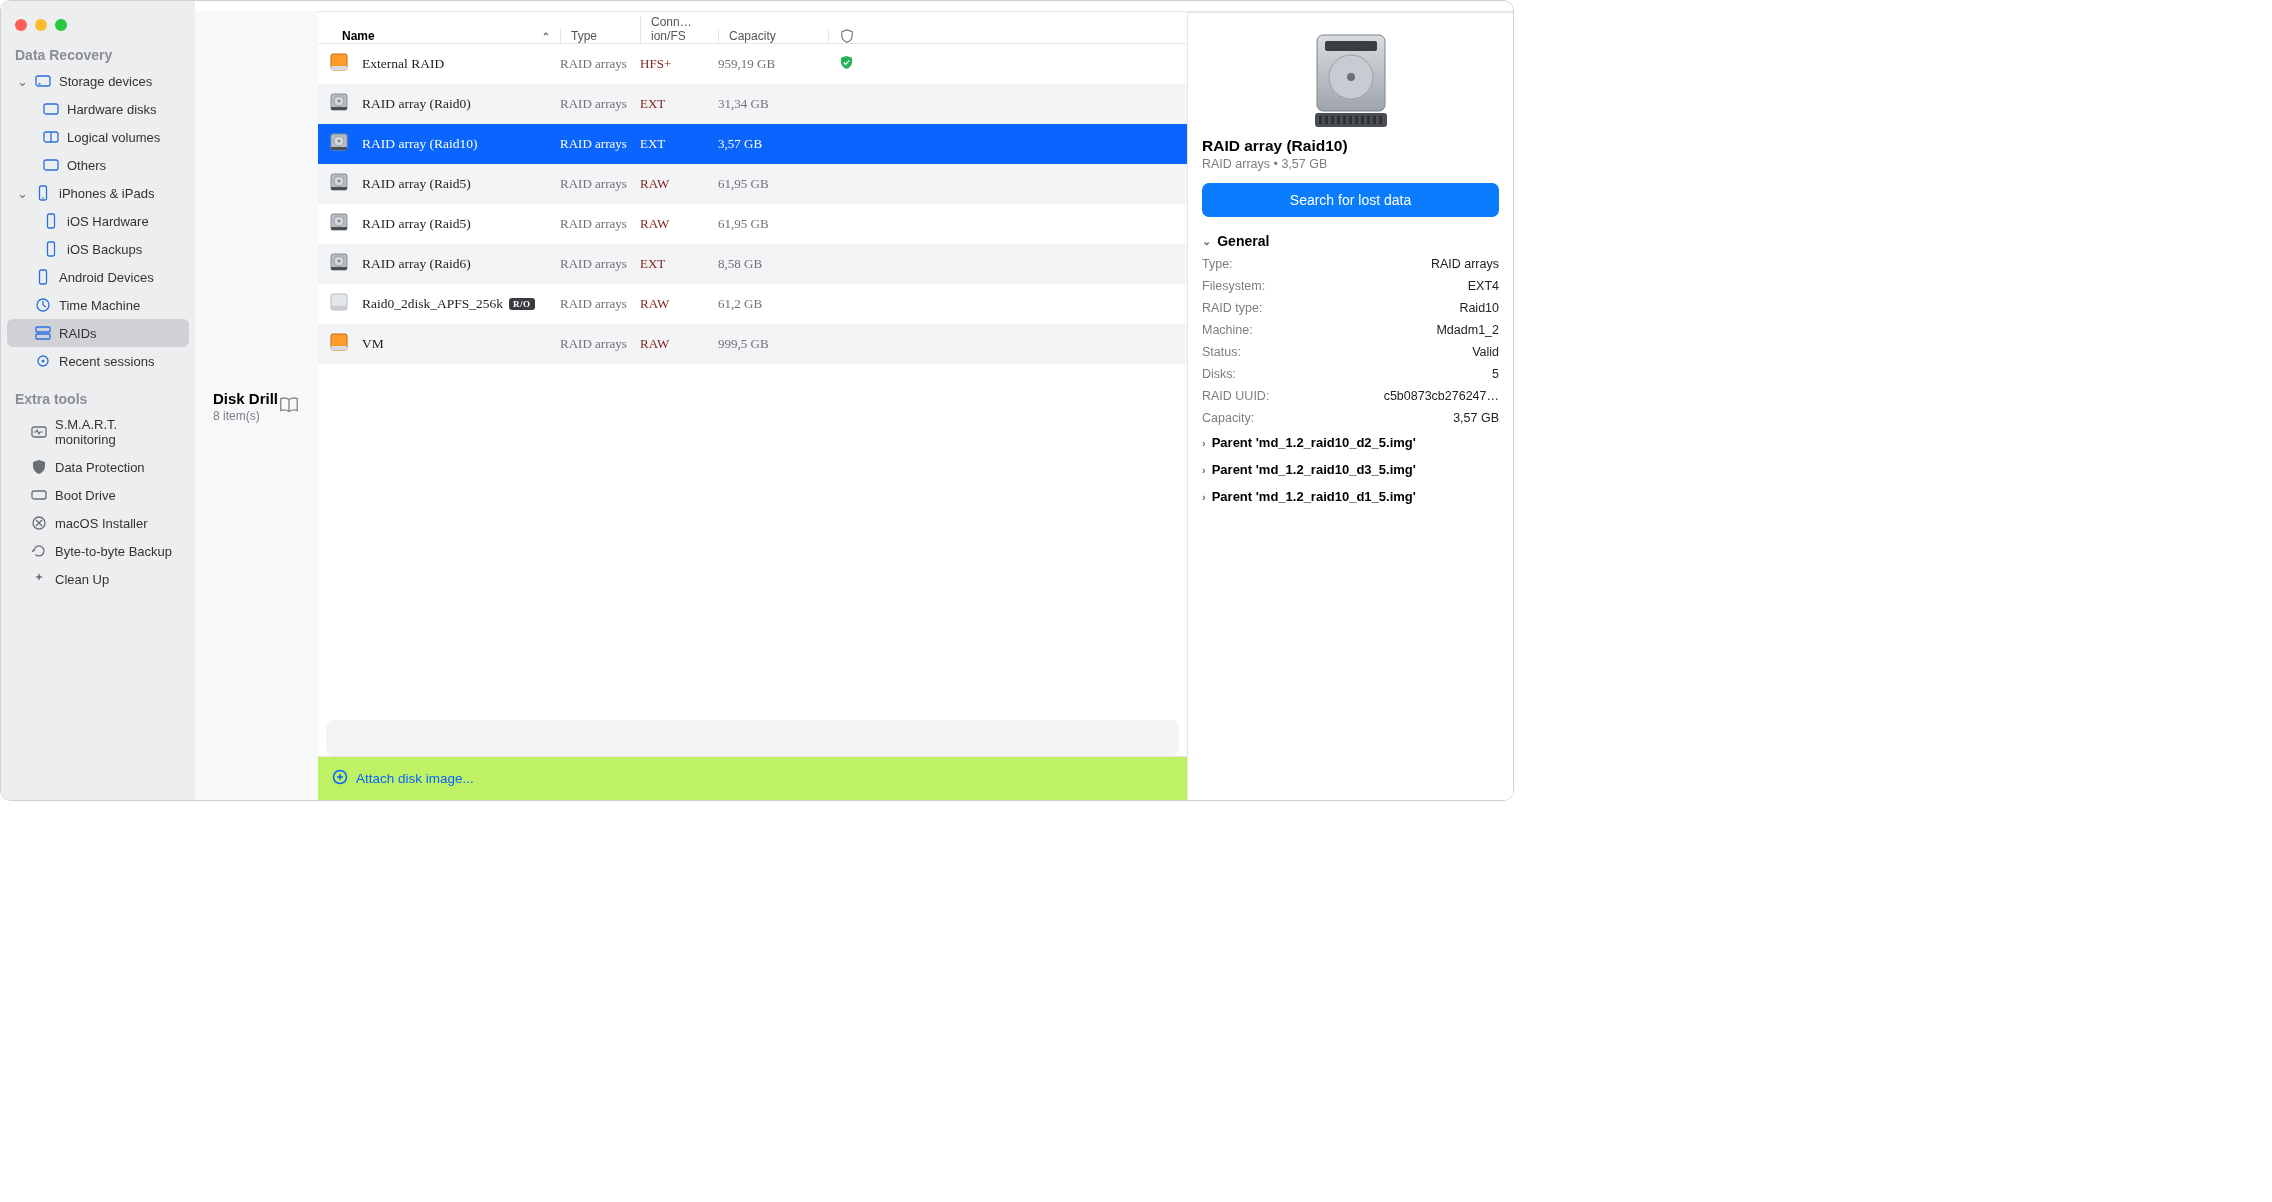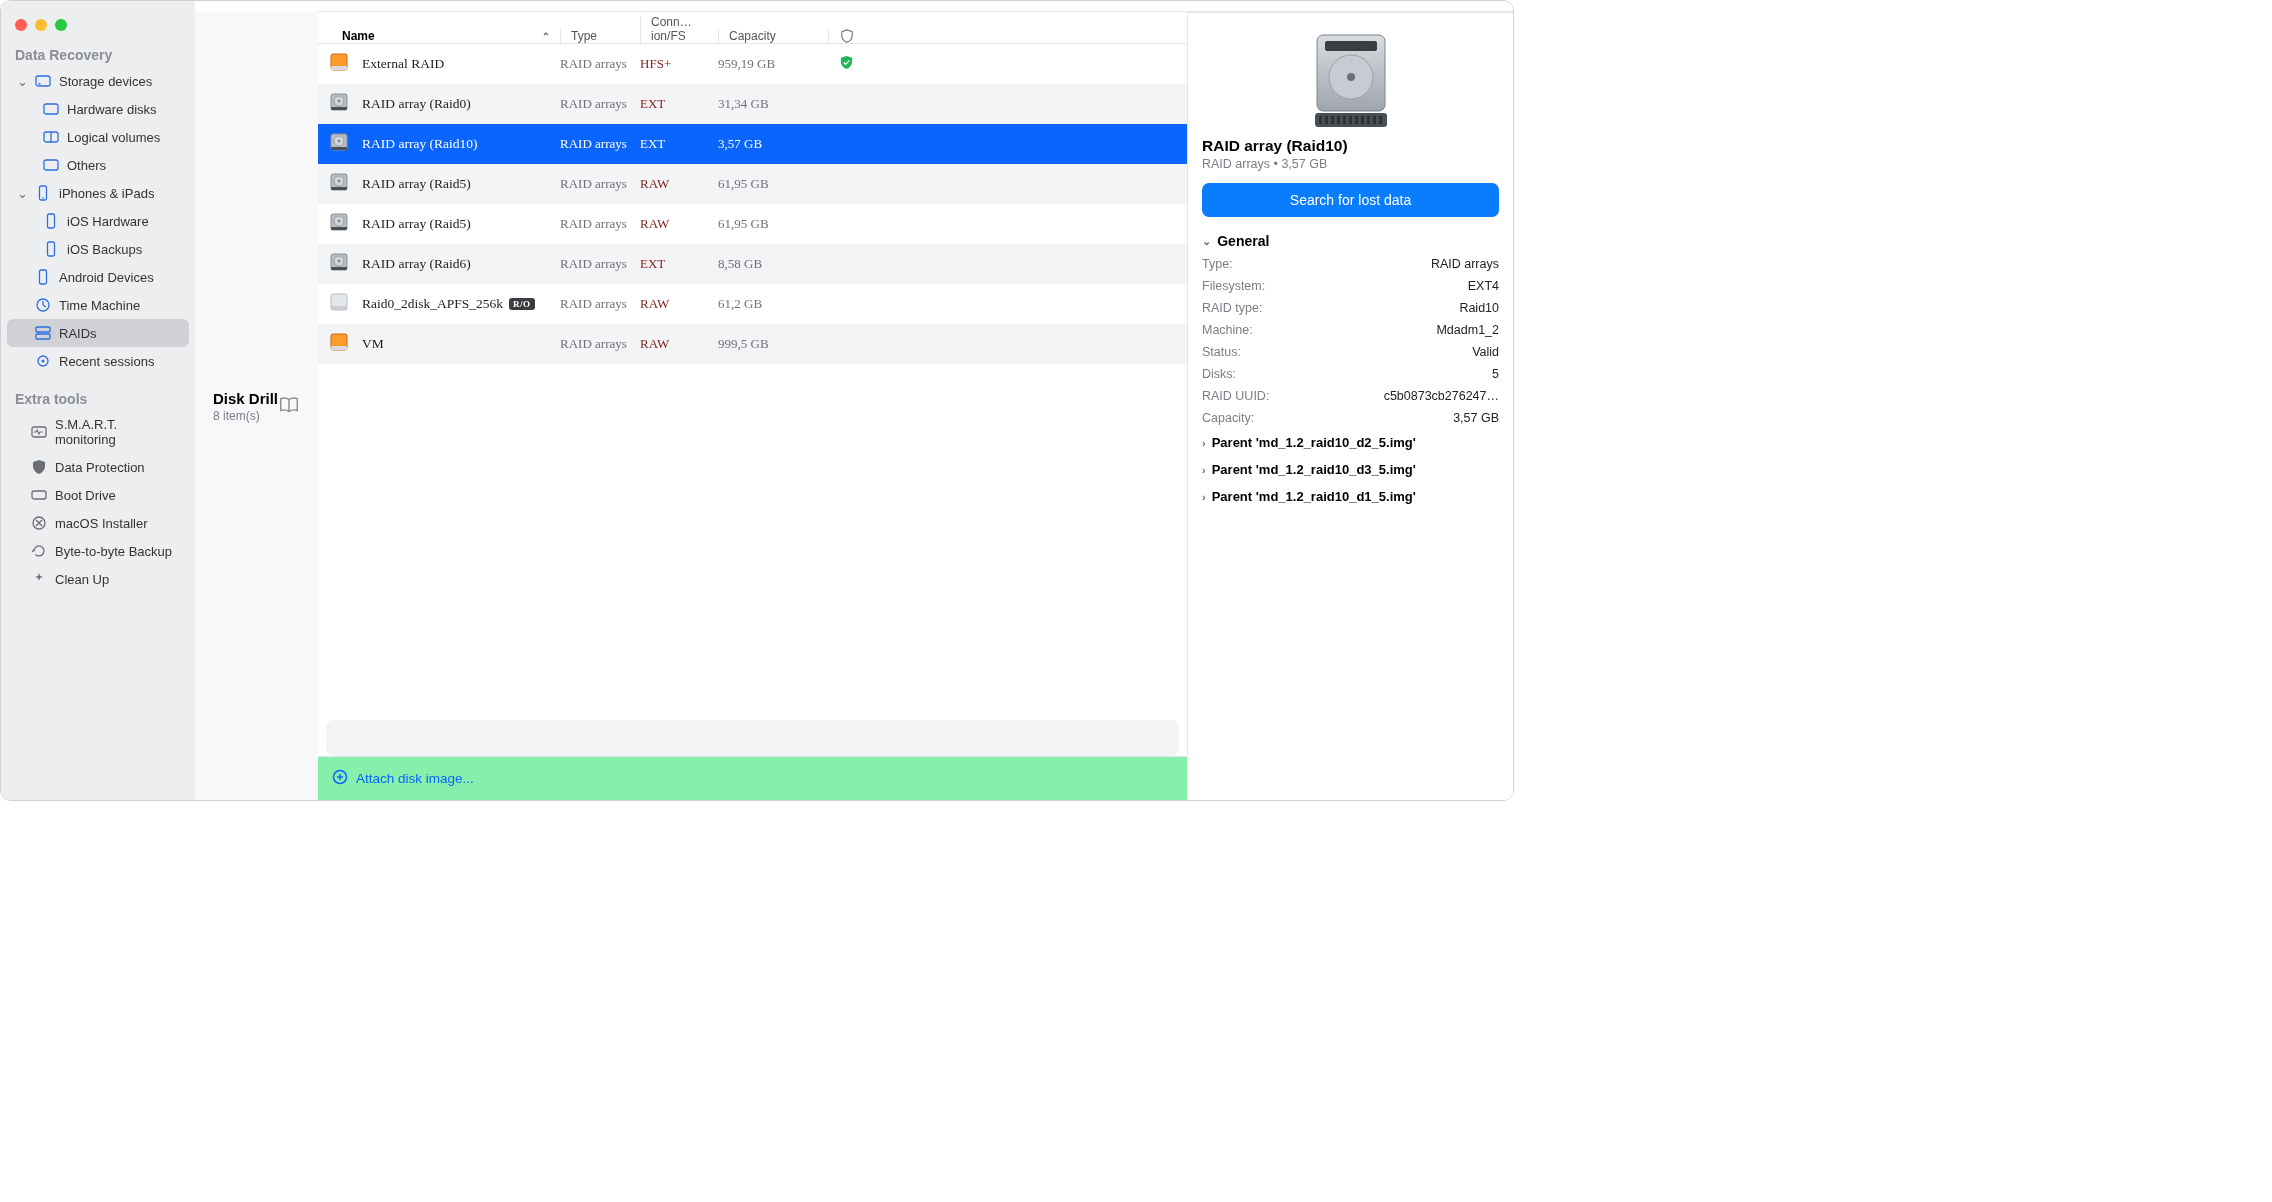--- a/index.html
+++ b/index.html
@@ -90,21 +90,21 @@
 .cell.cap  { width: 110px; color: #6d7177; }
 .cell.shield { width: 36px; text-align: center; }
 .row.selected .cell.type, .row.selected .cell.conn, .row.selected .cell.cap { color: #fff; }
 .ro-badge {
   font-size: 9px; font-weight: 700; color: #fff; background: #3a3c40;
   border-radius: 3px; padding: 1px 4px; letter-spacing: 0.5px;
 }
 .footer-link {
   display: flex; align-items: center; gap: 8px;
   padding: 12px 14px; font-size: 13.5px; color: #0a65ff;
-  border-top: 1px solid #e5e6ea; background: #86efac;
+  border-top: 1px solid #e5e6ea; background: #bef264;
 }
 .layout-row { display: flex; flex: 1; min-height: 0; }
 .bottom-strip { height: 36px; background: #f3f4f6; border-radius: 8px; margin: 8px 8px 0 8px;}
 .details {
   width: 326px; flex-shrink: 0;
   border-left: 1px solid #e5e6ea;
   background: #fff;
   padding: 14px 14px 0;
   overflow-y: auto;
   border-top: 1px solid #e5e6ea;

